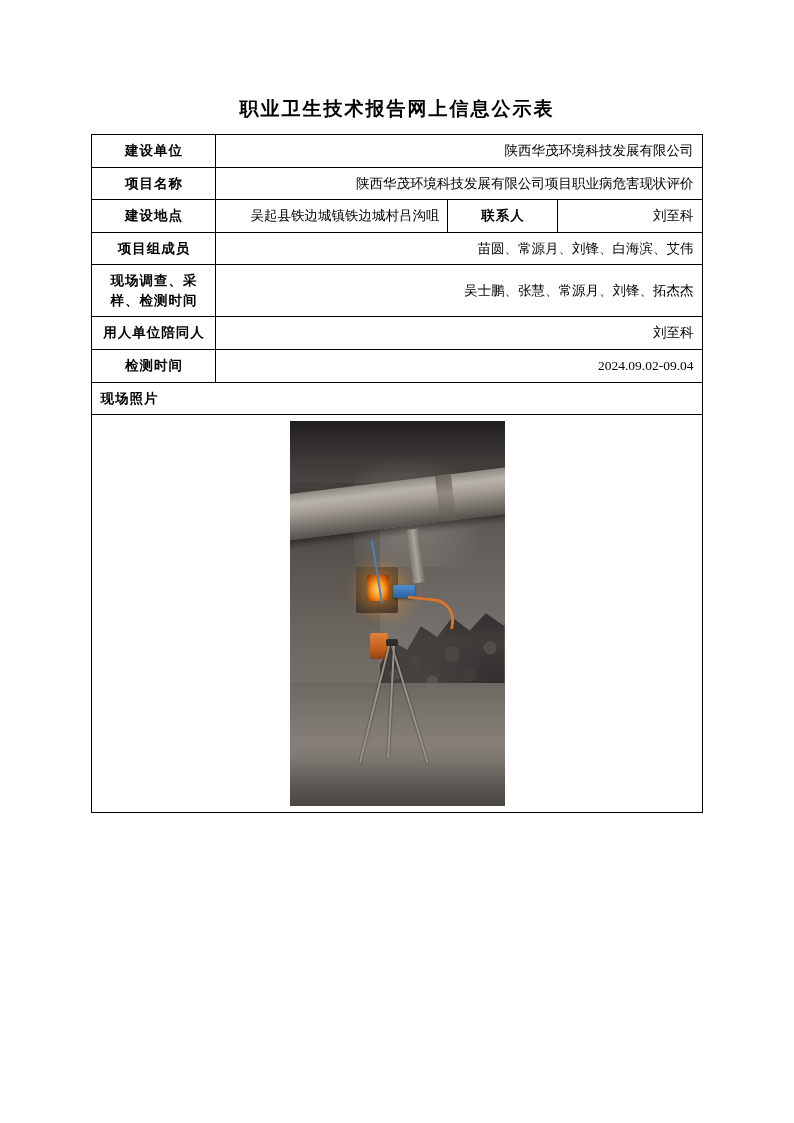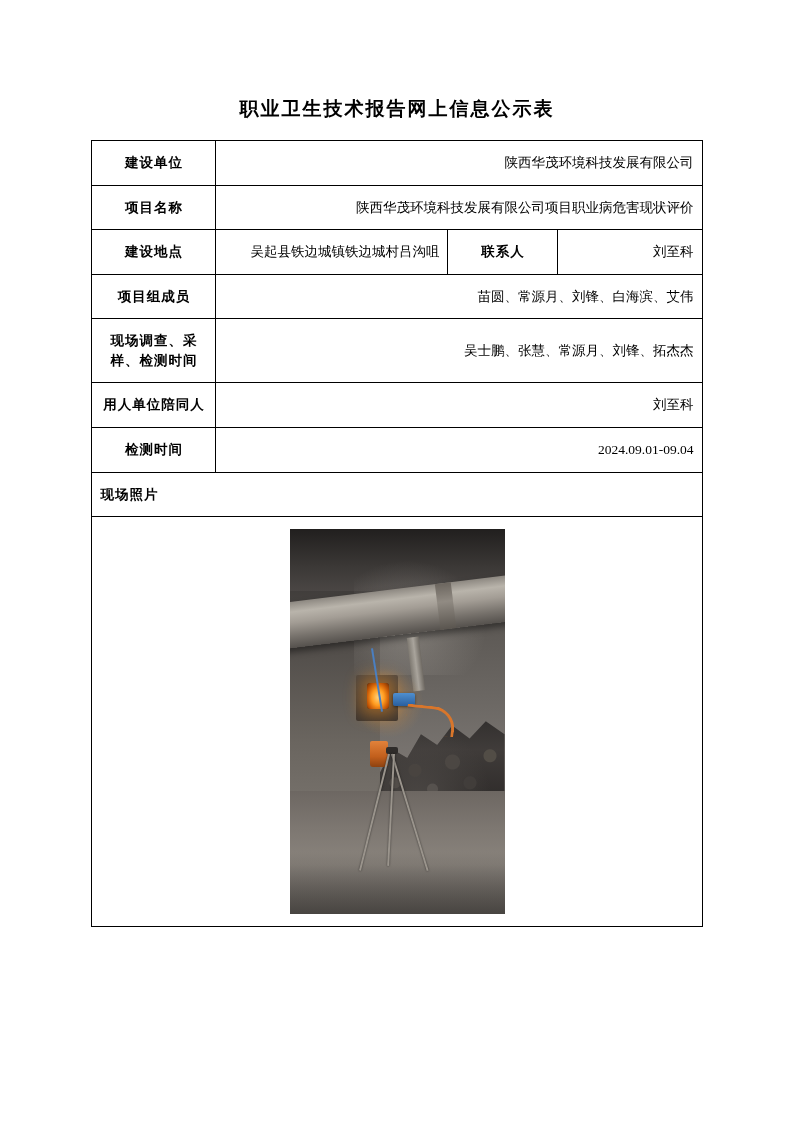--- a/index.html
+++ b/index.html
@@ -21,32 +21,32 @@
     box-sizing: border-box;
     padding: 0;
     position: relative;
   }
   .doc-title {
     text-align: center;
     font-size: 19px;
     font-weight: bold;
     letter-spacing: 2px;
     margin-top: 96px;
-    margin-bottom: 18px;
+    margin-bottom: 12px;
     font-family: "Liberation Serif", "DejaVu Serif", serif;
   }
   table.main {
     border-collapse: collapse;
     width: 610px;
     margin: 0 auto;
     table-layout: fixed;
   }
   table.main td {
     border: 1px solid #000;
-    padding: 12px 8px;
+    padding: 6px 8px;
     font-size: 13.5px;
     vertical-align: middle;
     line-height: 1.45;
   }
   td.label {
     text-align: center;
     font-weight: bold;
     letter-spacing: 1px;
     width: 124px;
     font-size: 13.5px;
@@ -298,21 +298,21 @@
       <tr>
         <td class="label">现场调查、采样、检测时间</td>
         <td class="value" colspan="3">吴士鹏、张慧、常源月、刘锋、拓杰杰</td>
       </tr>
       <tr>
         <td class="label">用人单位陪同人</td>
         <td class="value" colspan="3">刘至科</td>
       </tr>
       <tr>
         <td class="label">检测时间</td>
-        <td class="value" colspan="3">2024.09.01-09.04</td>
+        <td class="value" colspan="3">2024.09.02-09.04</td>
       </tr>
       <tr>
         <td class="section-title" colspan="4">现场照片</td>
       </tr>
       <tr>
         <td class="photo-cell" colspan="4">
           <div class="photo-frame">
             <div class="ph-wall"></div>
             <div class="ph-wall-left"></div>
             <div class="ph-ceiling"></div>

